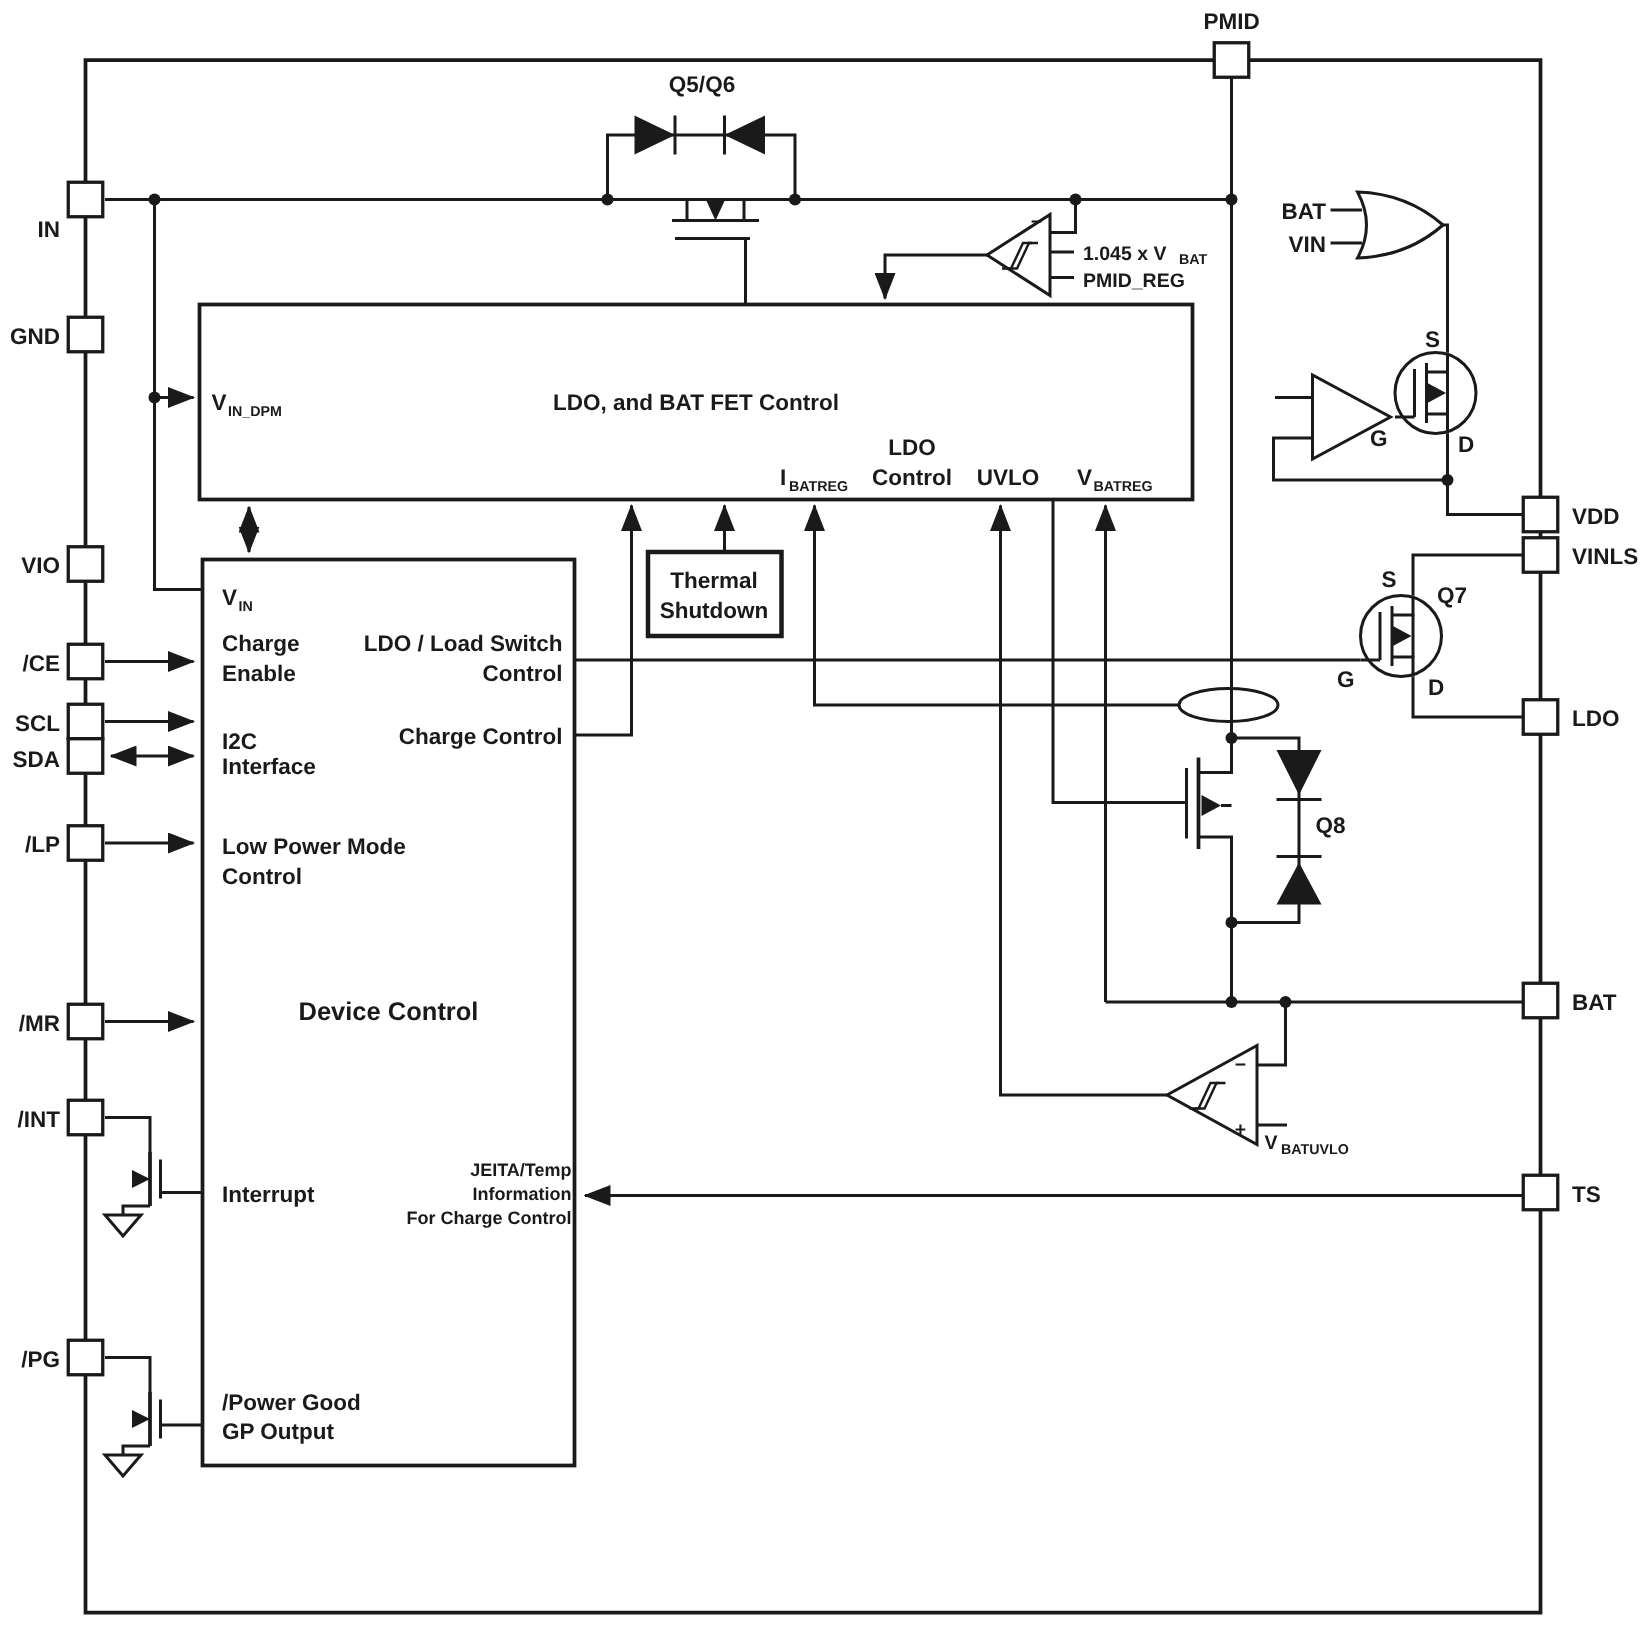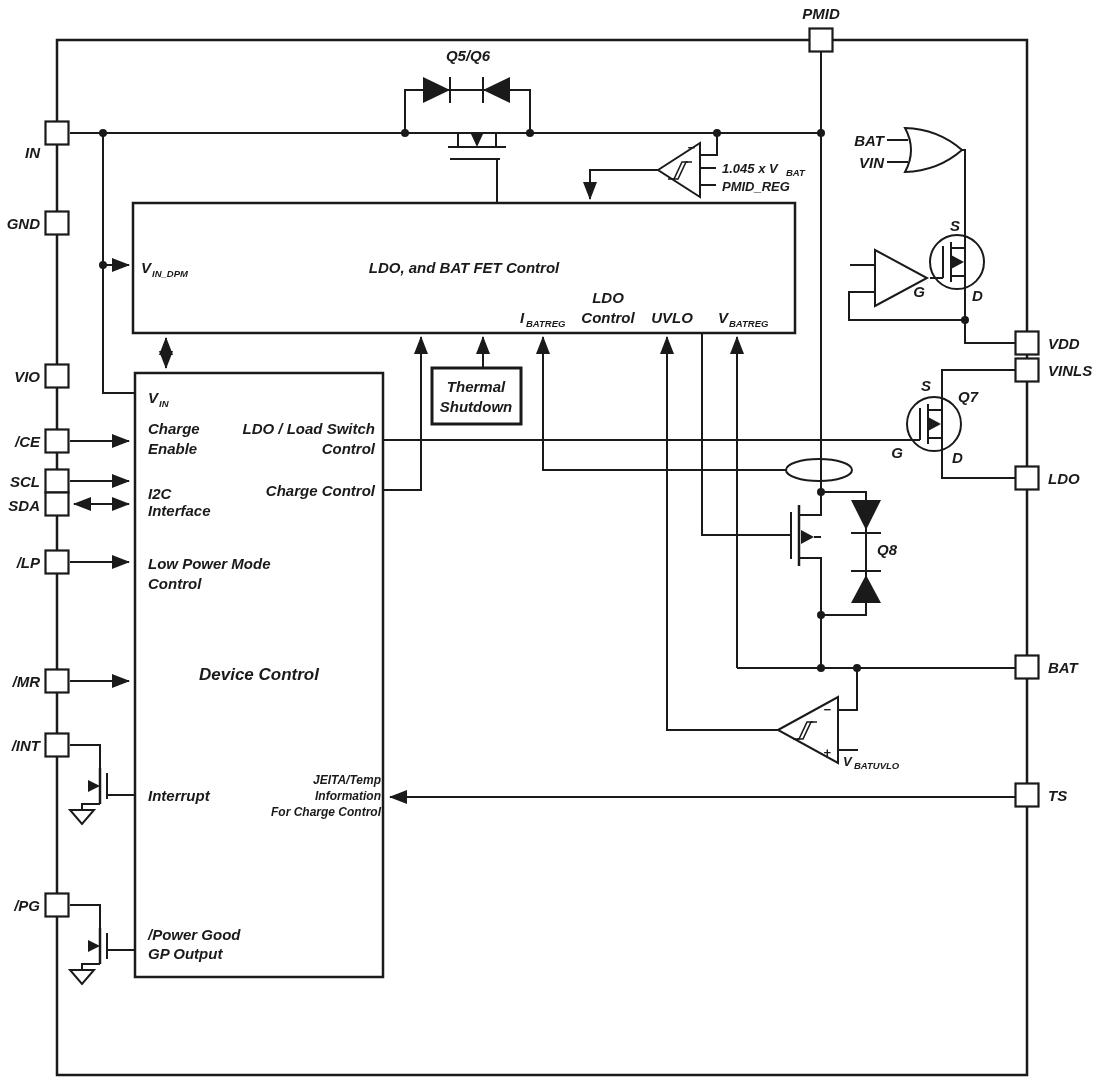--- a/index.html
+++ b/index.html
@@ -1,16 +1,16 @@
 <!DOCTYPE html>
 <html><head>
 <meta charset="utf-8">
 <style>
   html,body{margin:0;padding:0;background:#fff;}
-  .stage{position:relative;width:1100px;height:1085px;background:#ffffff;font-family:"Liberation Sans",sans-serif;overflow:hidden;font-style:italic;}
+  .stage{position:relative;width:1100px;height:1085px;background:#ffffff;font-family:"Liberation Sans",sans-serif;overflow:hidden;}
   svg{position:absolute;left:0;top:0;}
   svg text{fill:#1a1a1a;font-family:"Liberation Sans",sans-serif;font-weight:600;}
   .t17{font-size:17px;}
   .t15{font-size:15px;}
   .t13{font-size:13px;}
   .t12{font-size:12px;}
   .sub{font-size:9.5px;}
   .wire{stroke:#1a1a1a;stroke-width:2;fill:none;}
   .wire25{stroke:#1a1a1a;stroke-width:2.5;fill:none;}
   .box{stroke:#1a1a1a;stroke-width:2.5;fill:#ffffff;}

